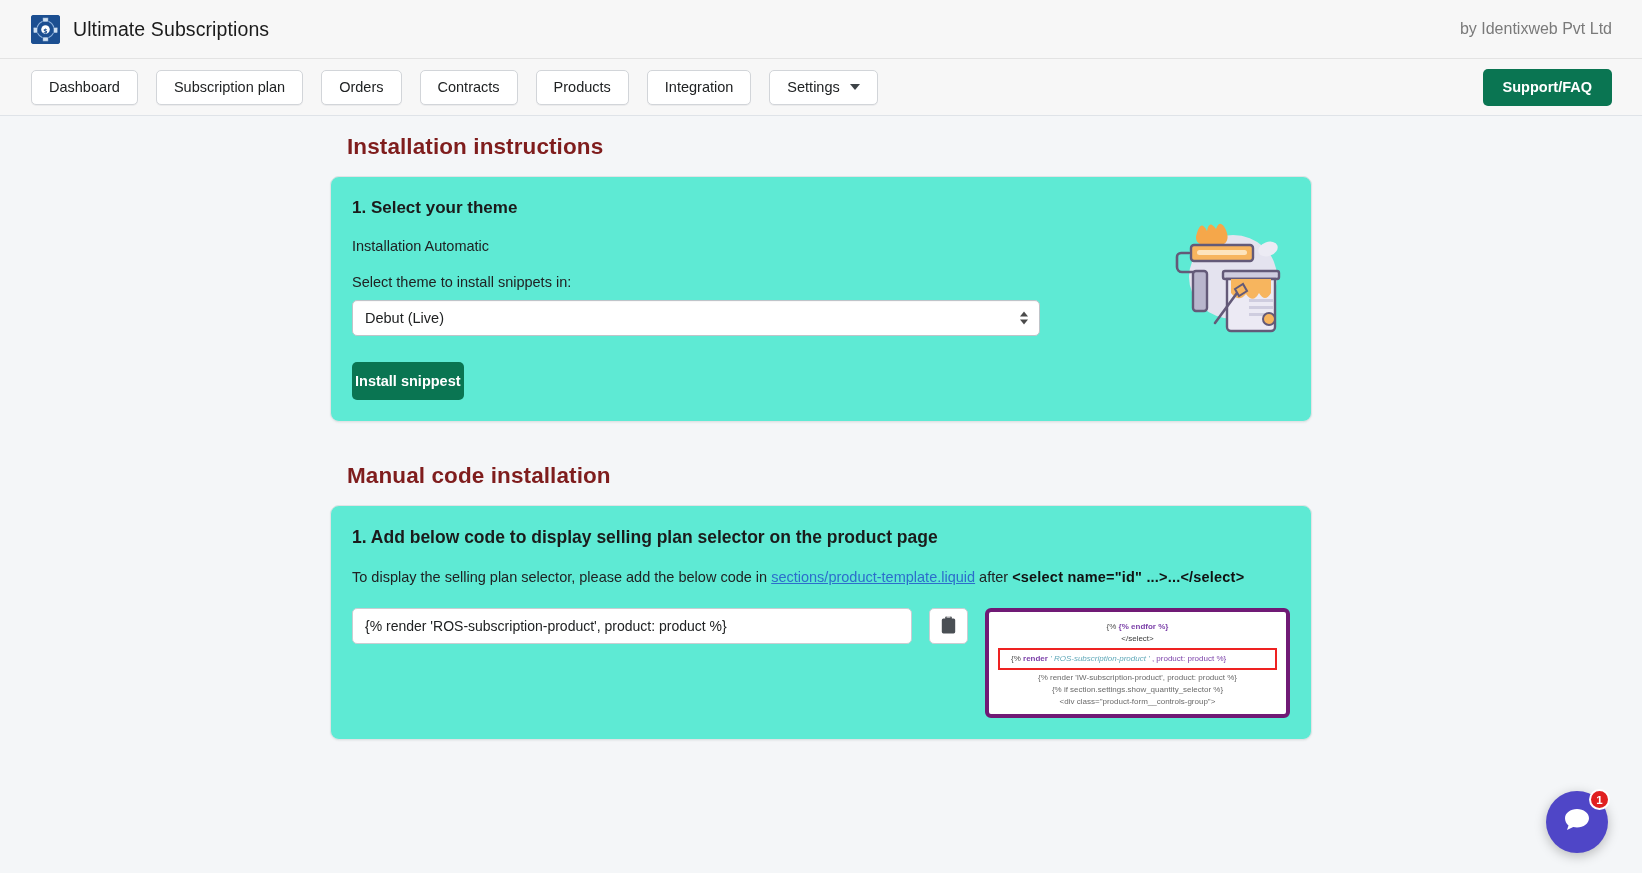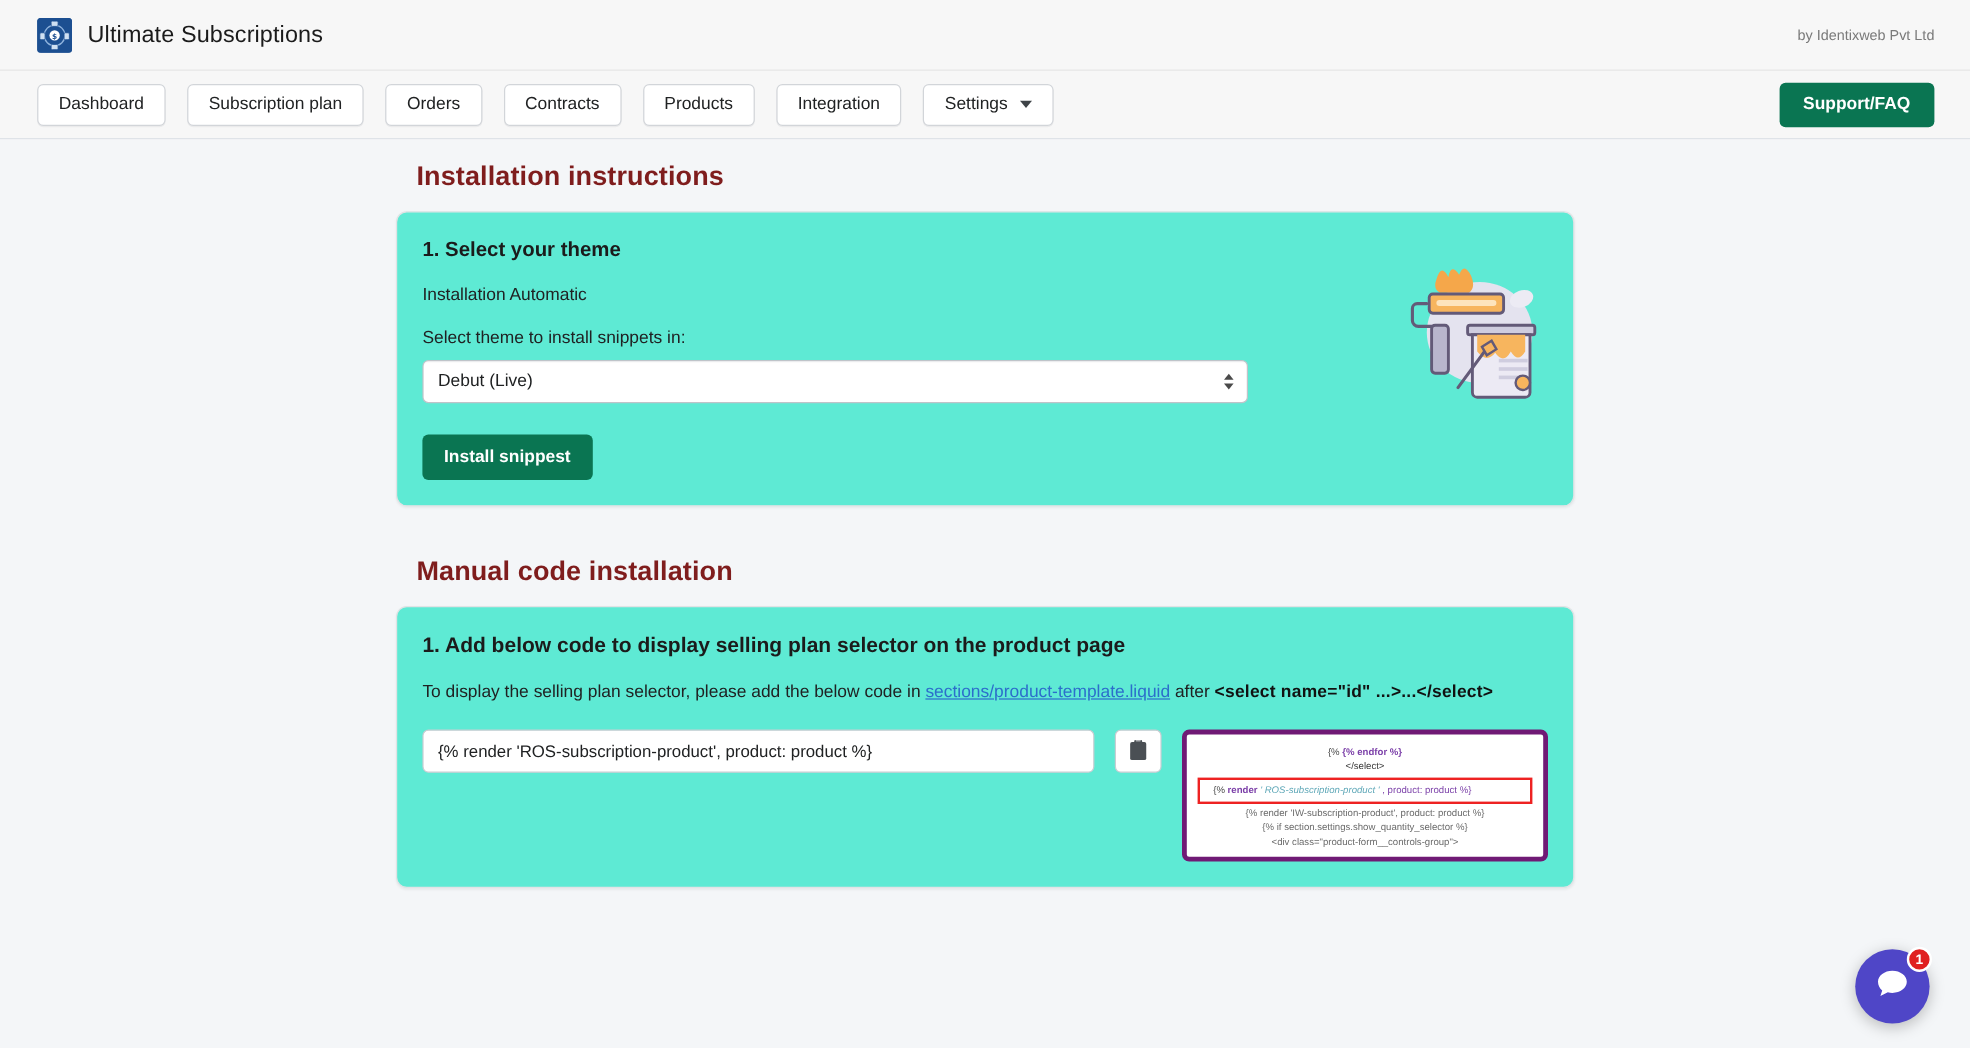--- a/index.html
+++ b/index.html
@@ -38,21 +38,21 @@
     flex: none;
   }
   .brand-title {
     font-size: 19.5px;
     font-weight: 400;
     color: #1b1b1b;
     letter-spacing: .1px;
   }
   .byline {
     margin-left: auto;
-    font-size: 12px;
+    font-size: 16px;
     color: #7a7a7a;
   }
 
   
   .navbar {
     height: 57px;
     background: #f7f7f7;
     display: flex;
     align-items: center;
     padding: 0 30px 0 31px;
@@ -185,21 +185,21 @@
   }
   .arrow-up { border-bottom: 5px solid #4a4a4a; }
   .arrow-dn { border-top: 5px solid #4a4a4a; }
 
   .primary-btn {
     background: #0a7552;
     color: #ffffff;
     border: none;
     border-radius: 5px;
     height: 38px;
-    padding: 0 18px;
+    padding: 0 3px;
     font-size: 14.5px;
     font-weight: 700;
     font-family: "Liberation Sans", sans-serif;
     cursor: pointer;
   }
 
   .illus {
     position: absolute;
     right: 22px;
     top: 42px;

